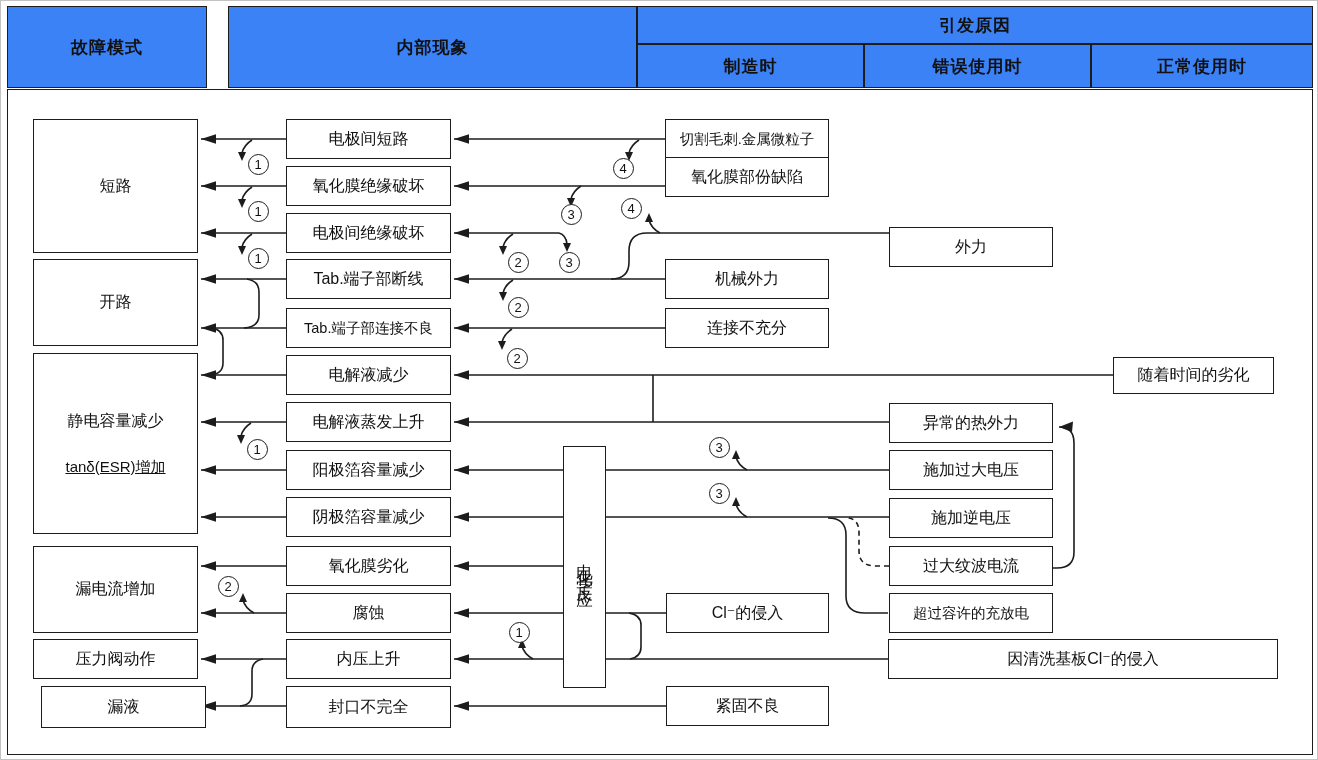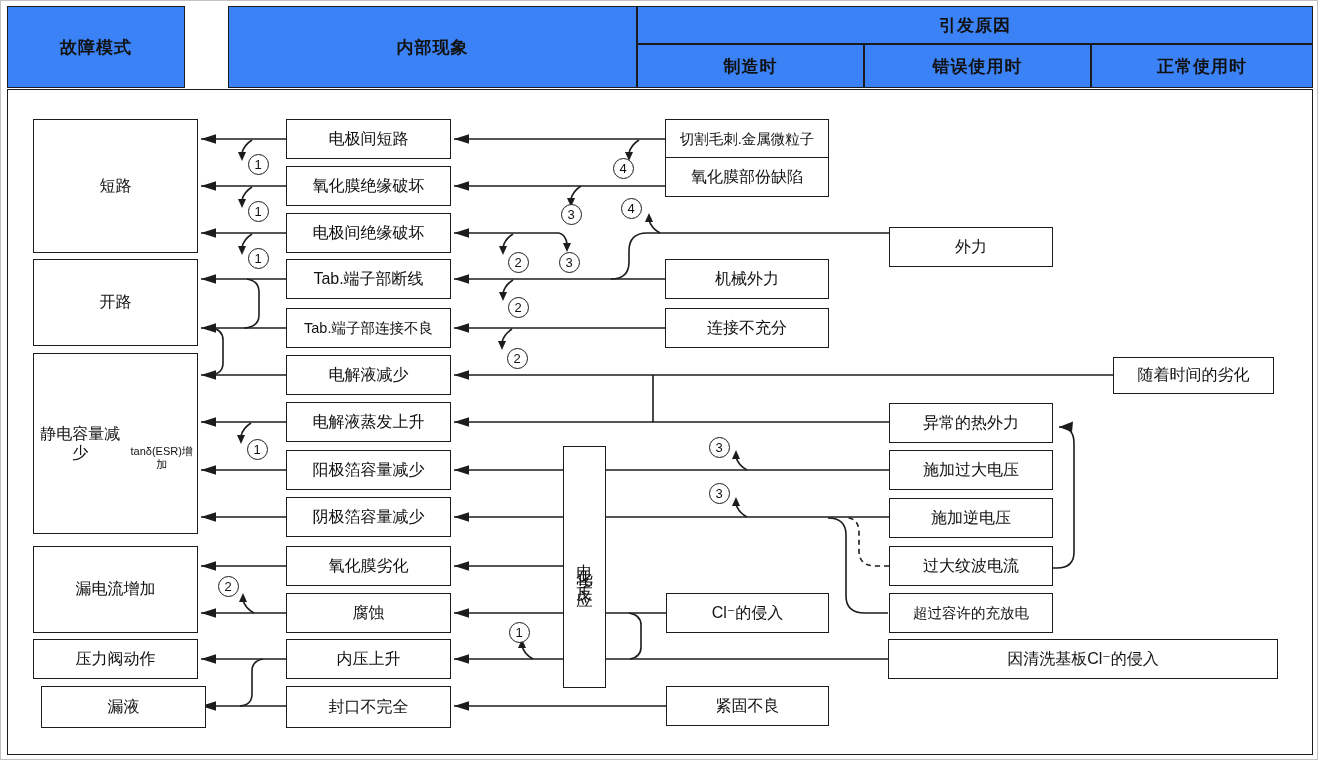--- a/index.html
+++ b/index.html
@@ -16,37 +16,37 @@
   #frame{
     position:absolute;left:6px;top:88px;width:1306px;height:666px;
     box-sizing:border-box;border:1.5px solid #1c1c1c;background:#fff;z-index:1;
   }
   .node{
     position:absolute;box-sizing:border-box;border:1.5px solid #1c1c1c;background:#fff;
     display:flex;align-items:center;justify-content:center;text-align:center;
     font-size:16px;z-index:10;line-height:1.15;
   }
   .node.sm{font-size:14.5px;}
-  .node .sub{font-size:11px;margin-top:28px;}
-  .stack{flex-direction:row;}
+  .node .sub{font-size:15px;margin-top:28px;text-decoration:underline;}
+  .stack{flex-direction:column;}
   #reaction-box{writing-mode:vertical-rl;text-orientation:upright;letter-spacing:7px;font-size:16.5px;}
   svg{position:absolute;left:0;top:0;z-index:5;}
   .badge{
     position:absolute;width:21px;height:21px;box-sizing:border-box;
     border:1.4px solid #1c1c1c;border-radius:50%;background:#fff;
     display:flex;align-items:center;justify-content:center;
     font-size:13px;z-index:15;
   }
 </style>
 </head>
 <body>
 
 <div id="canvas">
 
-  <div class="hcell" style="left:6px;top:5px;width:178px;height:82px;text-align:right;">故障模式</div>
+  <div class="hcell" style="left:6px;top:5px;width:200px;height:82px;text-align:right;">故障模式</div>
   <div class="hcell" style="left:227px;top:5px;width:409px;height:82px;">内部现象</div>
   <div class="hcell" style="left:636px;top:5px;width:676px;height:38px;">引发原因</div>
   <div class="hcell" style="left:636px;top:43px;width:227px;height:44px;">制造时</div>
   <div class="hcell" style="left:863px;top:43px;width:227px;height:44px;">错误使用时</div>
   <div class="hcell" style="left:1090px;top:43px;width:222px;height:44px;">正常使用时</div>
 
   <div id="frame"></div>
 
   <svg width="1318" height="760">
     <g stroke="#1c1c1c" stroke-width="1.6" fill="none">

